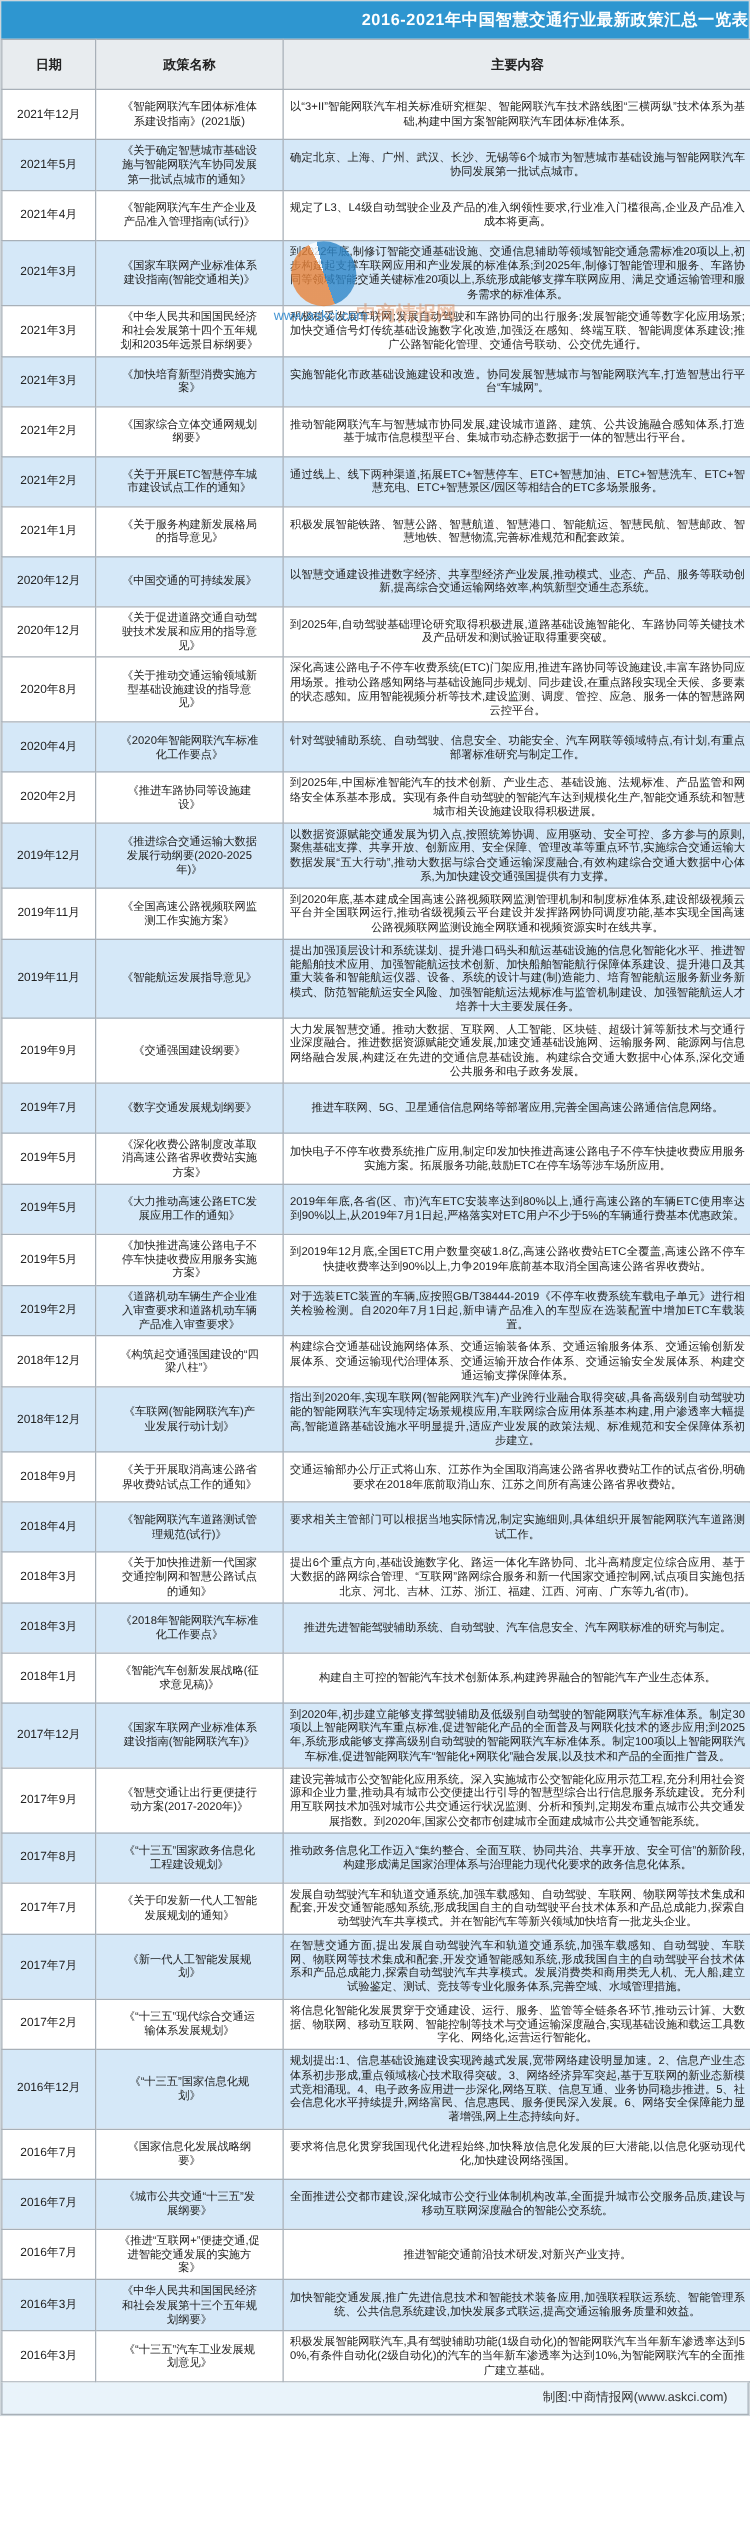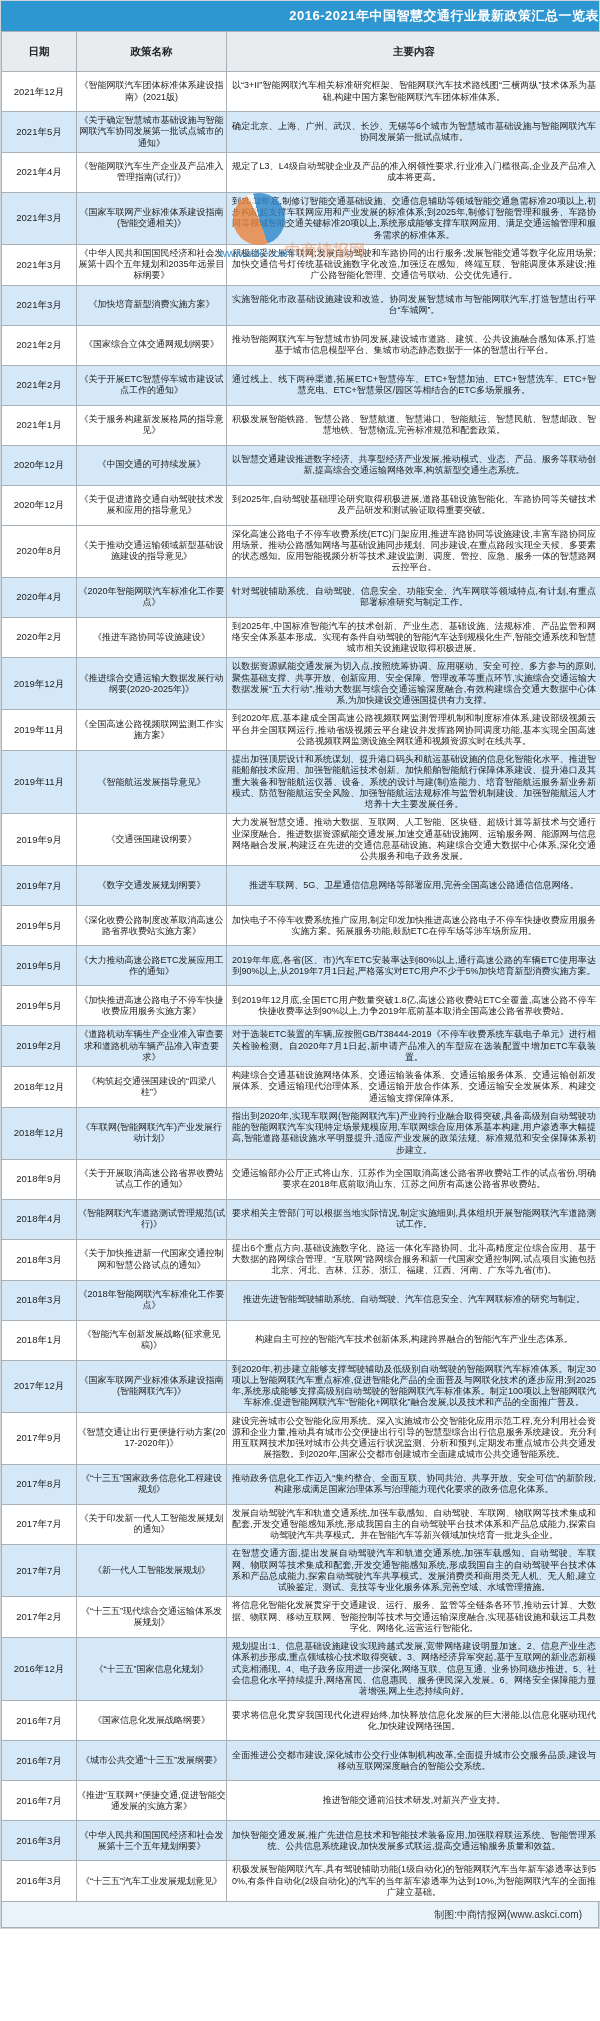--- a/index.html
+++ b/index.html
@@ -52,21 +52,21 @@
   .col-content{width:375px;}
   tbody tr{height:40px;background:#ffffff;}
   tbody tr.alt{background:var(--row-alt-bg);}
   td{
     font-size:9px;
     line-height:1.25;
     padding:3px 5px;
     text-align:center;
   }
   td.cell-date{white-space:nowrap;font-size:9.5px;padding:3px 1px;}
-  td.cell-policy{padding:3px 0;}
+  td.cell-policy{padding:3px 18px;}
   td.cell-content{text-align:justify;text-align-last:center;}
   .footer{
     height:26px;
     line-height:26px;
     background:var(--footer-bg);
     border:1px solid var(--border);
     border-top:none;
     text-align:right;
     font-size:10px;
     padding-right:16px;
@@ -218,21 +218,21 @@
           <td class="cell-content">推进车联网、5G、卫星通信信息网络等部署应用,完善全国高速公路通信信息网络。</td>
         </tr>
         <tr class="data-row">
           <td class="cell-date">2019年5月</td>
           <td class="cell-policy">《深化收费公路制度改革取消高速公路省界收费站实施方案》</td>
           <td class="cell-content">加快电子不停车收费系统推广应用,制定印发加快推进高速公路电子不停车快捷收费应用服务实施方案。拓展服务功能,鼓励ETC在停车场等涉车场所应用。</td>
         </tr>
         <tr class="data-row alt">
           <td class="cell-date">2019年5月</td>
           <td class="cell-policy">《大力推动高速公路ETC发展应用工作的通知》</td>
-          <td class="cell-content">2019年年底,各省(区、市)汽车ETC安装率达到80%以上,通行高速公路的车辆ETC使用率达到90%以上,从2019年7月1日起,严格落实对ETC用户不少于5%加快培育新型消费实施方案。</td>
+          <td class="cell-content">2019年年底,各省(区、市)汽车ETC安装率达到80%以上,通行高速公路的车辆ETC使用率达到90%以上,从2019年7月1日起,严格落实对ETC用户不少于5%的车辆通行费基本优惠政策。</td>
         </tr>
         <tr class="data-row">
           <td class="cell-date">2019年5月</td>
           <td class="cell-policy">《加快推进高速公路电子不停车快捷收费应用服务实施方案》</td>
           <td class="cell-content">到2019年12月底,全国ETC用户数量突破1.8亿,高速公路收费站ETC全覆盖,高速公路不停车快捷收费率达到90%以上,力争2019年底前基本取消全国高速公路省界收费站。</td>
         </tr>
         <tr class="data-row alt">
           <td class="cell-date">2019年2月</td>
           <td class="cell-policy">《道路机动车辆生产企业准入审查要求和道路机动车辆产品准入审查要求》</td>
           <td class="cell-content">对于选装ETC装置的车辆,应按照GB/T38444-2019《不停车收费系统车载电子单元》进行相关检验检测。自2020年7月1日起,新申请产品准入的车型应在选装配置中增加ETC车载装置。</td>

